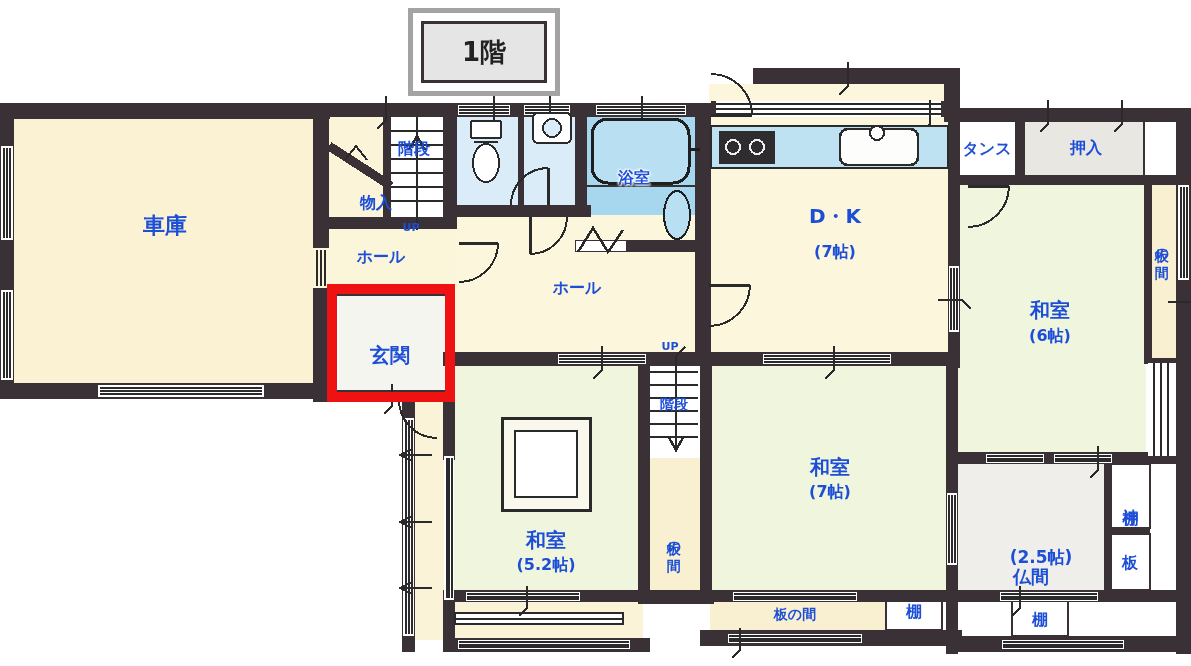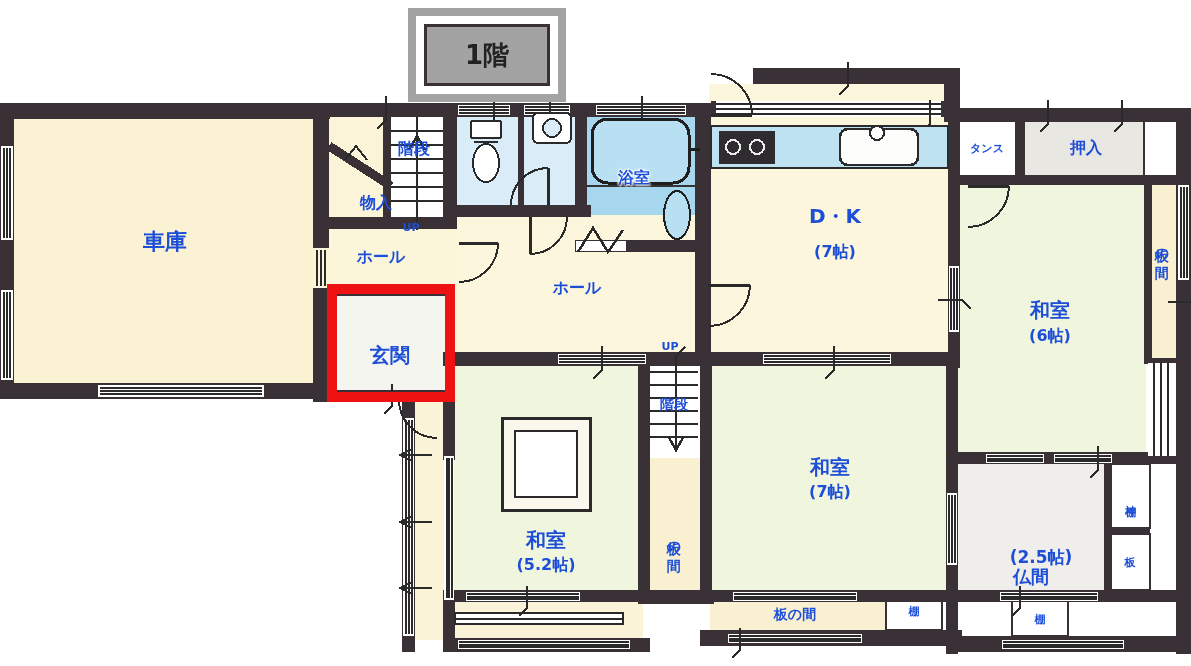--- a/index.html
+++ b/index.html
@@ -4,24 +4,24 @@
 <style>
   html,body{margin:0;padding:0;background:#ffffff;}
   #plan{position:relative;width:1191px;height:666px;background:#ffffff;overflow:hidden;
         font-family:"DejaVu Sans",sans-serif;}
   #plan svg{position:absolute;left:0;top:0;}
   .lbl{position:absolute;transform:translate(-50%,-50%);font-weight:700;color:#1d4ed8;
        white-space:nowrap;text-align:center;line-height:1.05;z-index:5;
        font-family:"DejaVu Sans",sans-serif;}
   .v{writing-mode:vertical-rl;text-orientation:upright;letter-spacing:1px;}
   .s22{font-size:22px;} .s20{font-size:20px;} .s18{font-size:18px;margin-top:44px;} .s16{font-size:16px;}
-  .s15{font-size:17px;margin-left:10px;} .s14{font-size:14px;} .s13{font-size:11px;} .s12{font-size:11px;text-align:right;}
+  .s15{font-size:17px;margin-left:10px;} .s14{font-size:14px;} .s13{font-size:11px;} .s12{font-size:16px;text-align:right;}
   .halo{text-shadow:0 0 2px #fff,0 0 3px #fff,1px 1px 2px #fff,-1px -1px 2px #fff;}
-  .floor-box{position:absolute;left:408px;top:8px;width:142px;height:78px;background:#a3a3a3;
-       border:8px solid #a3a3a3;box-shadow:inset 0 0 0 8px #ffffff,inset 0 0 0 11px #3a3136;
+  .floor-box{position:absolute;left:408px;top:8px;width:142px;height:78px;background:#e5e5e5;
+       border:5px solid #a3a3a3;box-shadow:inset 0 0 0 8px #ffffff,inset 0 0 0 11px #3a3136;
        display:flex;align-items:center;justify-content:center;z-index:6;}
   .floor-box span{font-size:26px;font-weight:700;color:#222;}
   .red-box{position:absolute;left:327px;top:284px;width:108px;height:98px;
        border:10px solid #ee1212;z-index:8;background:transparent;}
 </style>
 </head>
 <body>
 
 <div id="plan">
 
@@ -243,21 +243,21 @@
     <rect x="515" y="431" width="62" height="66" fill="#ffffff" stroke="#2a2a2a" stroke-width="2"></rect>
   </g>
 </svg>
 
 <div class="floor-box">
   <span>1階</span>
 </div>
 
 <div class="red-box"></div>
 
-<div class="lbl s22" style="left:165px;top:242px;">車庫</div>
+<div class="lbl s22" style="left:165px;top:226px;">車庫</div>
 <div class="lbl s16" style="left:414px;top:149px;">階段</div>
 <div class="lbl s16" style="left:352px;top:203px;padding-left:48px;">物入</div>
 <div class="lbl s13" style="left:411px;top:228px;">UP</div>
 <div class="lbl s16" style="left:381px;top:257px;">ホール</div>
 <div class="lbl s20" style="left:390px;top:355px;">玄関</div>
 <div class="lbl s16 halo" style="left:634px;top:178px;">浴室</div>
 <div class="lbl s16" style="left:577px;top:288px;">ホール</div>
 <div class="lbl s20" style="left:835px;top:216px;">D・K</div>
 <div class="lbl s16" style="left:835px;top:252px;">(7帖)</div>
 <div class="lbl s12" style="left:987px;top:149px;">タンス</div>

